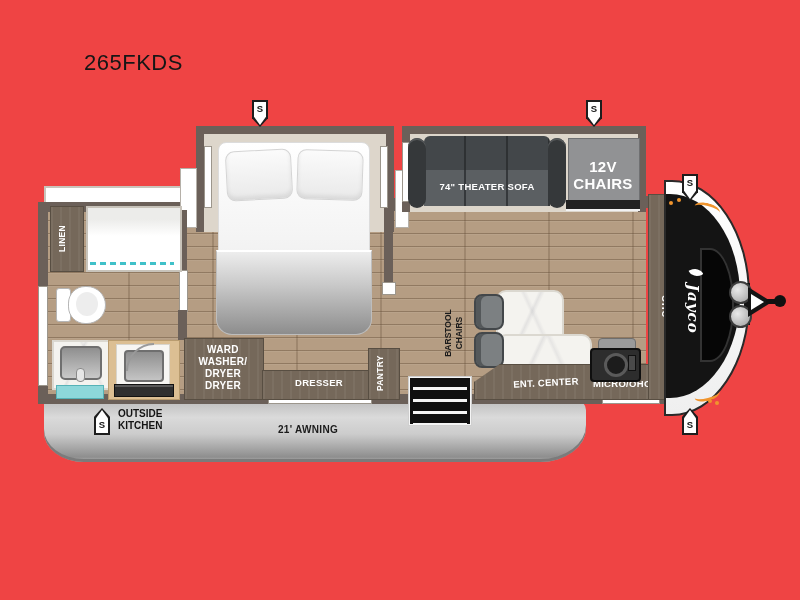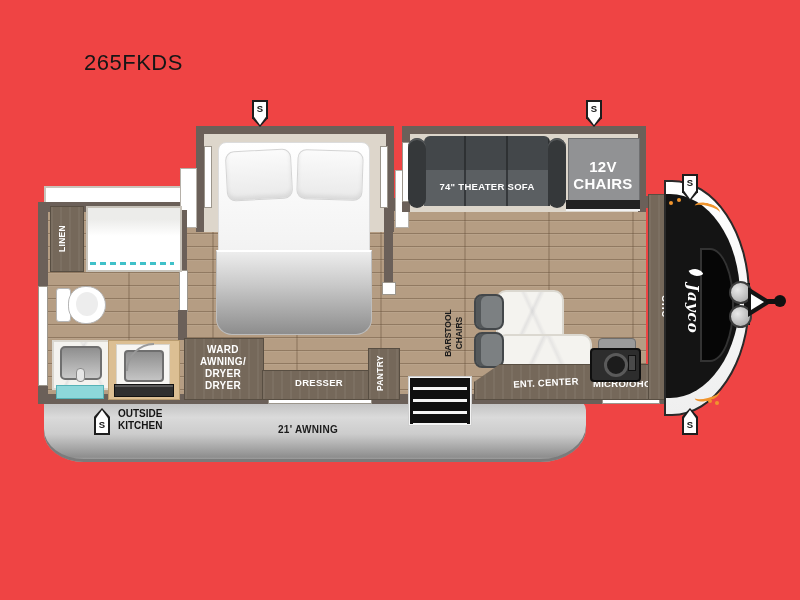--- a/index.html
+++ b/index.html
@@ -140,21 +140,21 @@
   <div class="abs" style="left:124px;top:350px;width:36px;height:28px;background:linear-gradient(180deg,#8f8f8f,#c4c4c4);
        border:2px solid #6f6f6f;border-radius:4px;"></div>
   <div class="abs" style="left:114px;top:384px;width:58px;height:11px;background:#2f2f2f;border:1px solid #111;
        box-shadow:inset 0 2px 0 #5a5a5a;"></div>
   <div class="abs" style="left:126px;top:343px;width:52px;height:52px;border:2px solid #9a9a9a;border-radius:50%;
        border-color:transparent transparent transparent #9a9a9a;transform:rotate(45deg);"></div>
 
   <div class="wood-cab abs" style="left:184px;top:338px;width:78px;height:60px;"></div>
   <div class="lbl" style="left:184px;top:344px;width:78px;font-size:10px;line-height:12px;">
     <span style="display:block;">WARD</span>
-    <span style="display:block;">AWNING/</span>
+    <span style="display:block;">WASHER/</span>
     <span style="display:block;">DRYER</span>
     <span style="display:block;">DRYER</span>
   </div>
 
   <div class="wood-cab abs" style="left:262px;top:370px;width:114px;height:28px;"></div>
   <div class="lbl" style="left:262px;top:378px;width:114px;font-size:9.5px;">DRESSER</div>
 
   <div class="wood-cab abs" style="left:368px;top:348px;width:30px;height:50px;"></div>
   <div class="lbl vup" style="left:376px;top:352px;height:42px;font-size:8.5px;">PANTRY</div>
 

